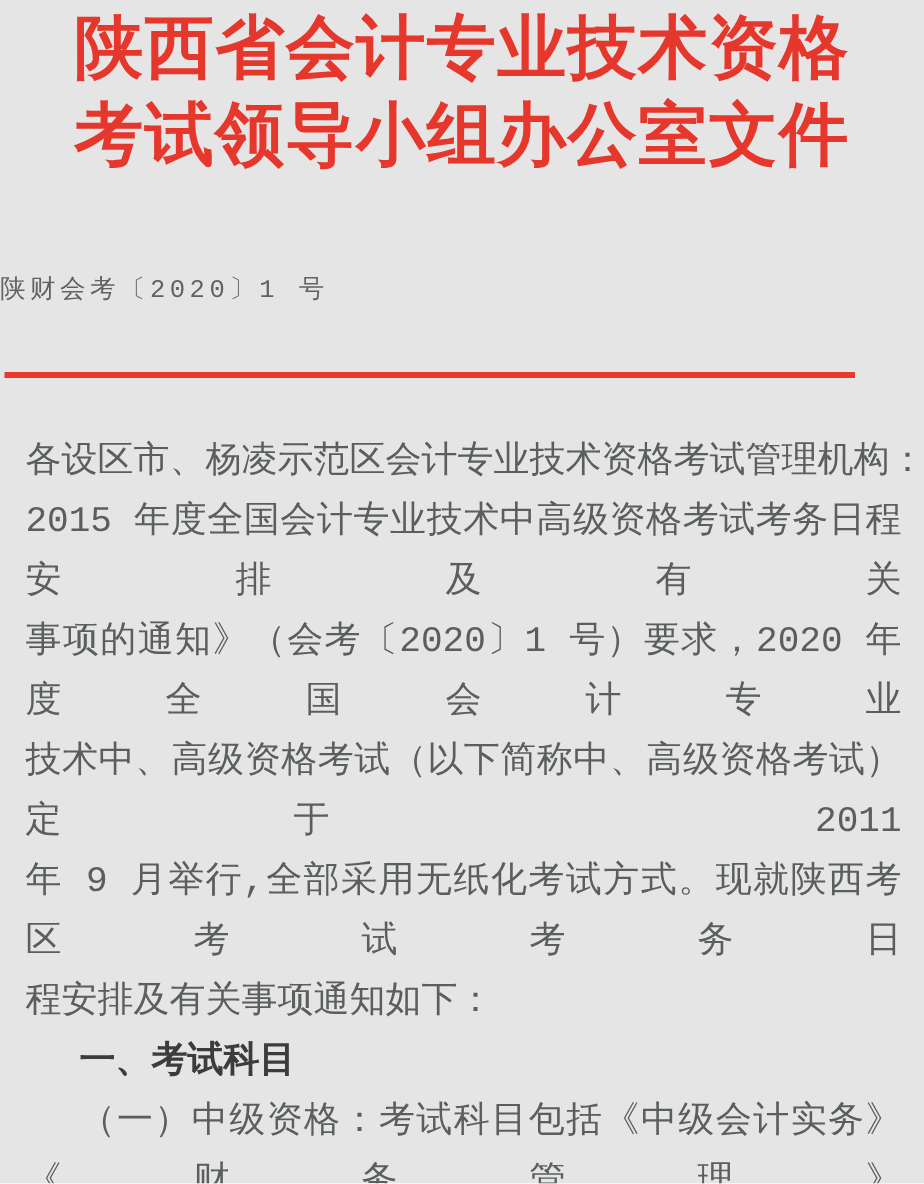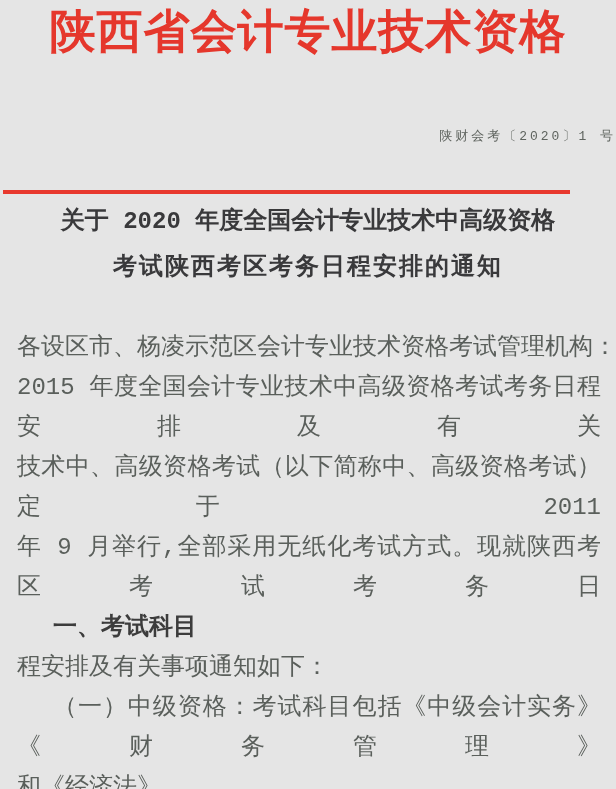--- a/index.html
+++ b/index.html
@@ -23,22 +23,22 @@
     text-align:center;
     color:var(--red);
     font-weight:bold;
     font-size:46px;
     line-height:58px;
     letter-spacing:1px;
     white-space:nowrap;
   }
   .doc-number{
     margin-top:62px;
-    text-align:right;
-    font-size:13px;
+    text-align:left;
+    font-size:17px;
     line-height:22px;
     letter-spacing:3px;
     color:var(--number-text);
   }
   .red-divider{
     margin-top:42px;
     margin-left:3px;
     width:567px;
     height:4px;
     background:var(--divider);
@@ -70,38 +70,36 @@
     color:#3c3c3c;
   }
 </style>
 </head>
 <body>
 
 <div class="page">
 
   <div class="letterhead">
     <div>陕西省会计专业技术资格</div>
+    <div>考试领导小组办公室文件</div>
   </div>
 
   <div class="doc-number">陕财会考〔2020〕1 号</div>
 
   <div class="red-divider"></div>
 
-  <div class="title">
-    <div class="t1">关于 2020 年度全国会计专业技术中高级资格</div>
-    <div class="t2">考试陕西考区考务日程安排的通知</div>
-  </div>
 
   <div class="body">
     <div class="line">各设区市、杨凌示范区会计专业技术资格考试管理机构：</div>
 
     <div class="line full">2015 年度全国会计专业技术中高级资格考试考务日程安排及有关</div>
+    <div class="line full">事项的通知》（会考〔2020〕1 号）要求，2020 年度全国会计专业</div>
     <div class="line full">技术中、高级资格考试（以下简称中、高级资格考试）定于 2011</div>
     <div class="line full">年 9 月举行,全部采用无纸化考试方式。现就陕西考区考试考务日</div>
+    <div class="line">程安排及有关事项通知如下：</div>
+
     <div class="line heading indent">一、考试科目</div>
-
-    <div class="line">程安排及有关事项通知如下：</div>
 
     <div class="line full indent">（一）中级资格：考试科目包括《中级会计实务》《财务管理》</div>
     <div class="line">和《经济法》。</div>
   </div>
 
 </div>
 
 </body></html>

